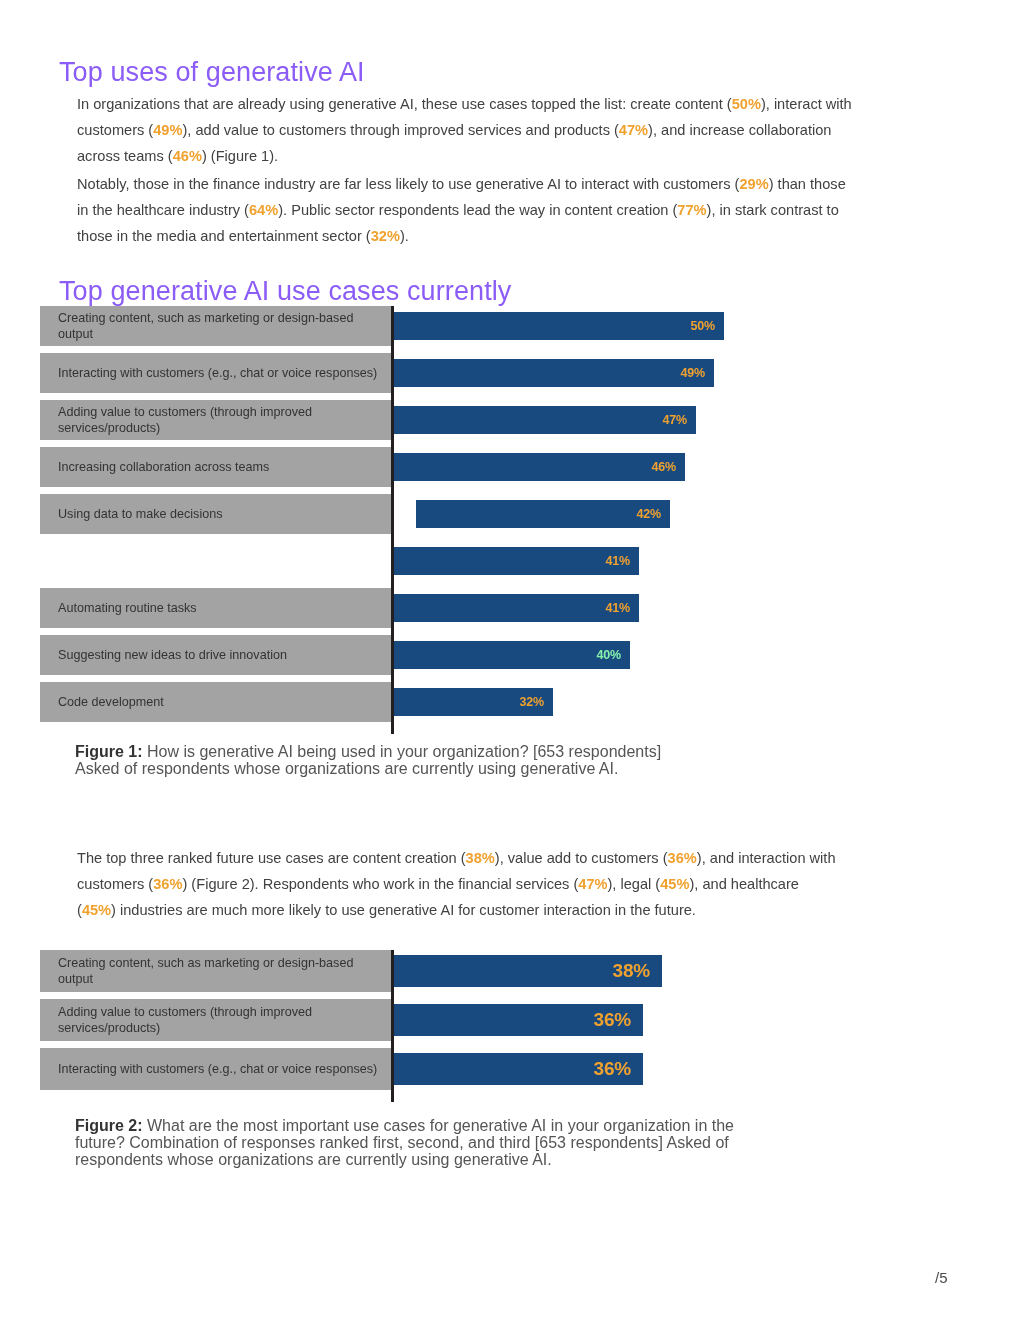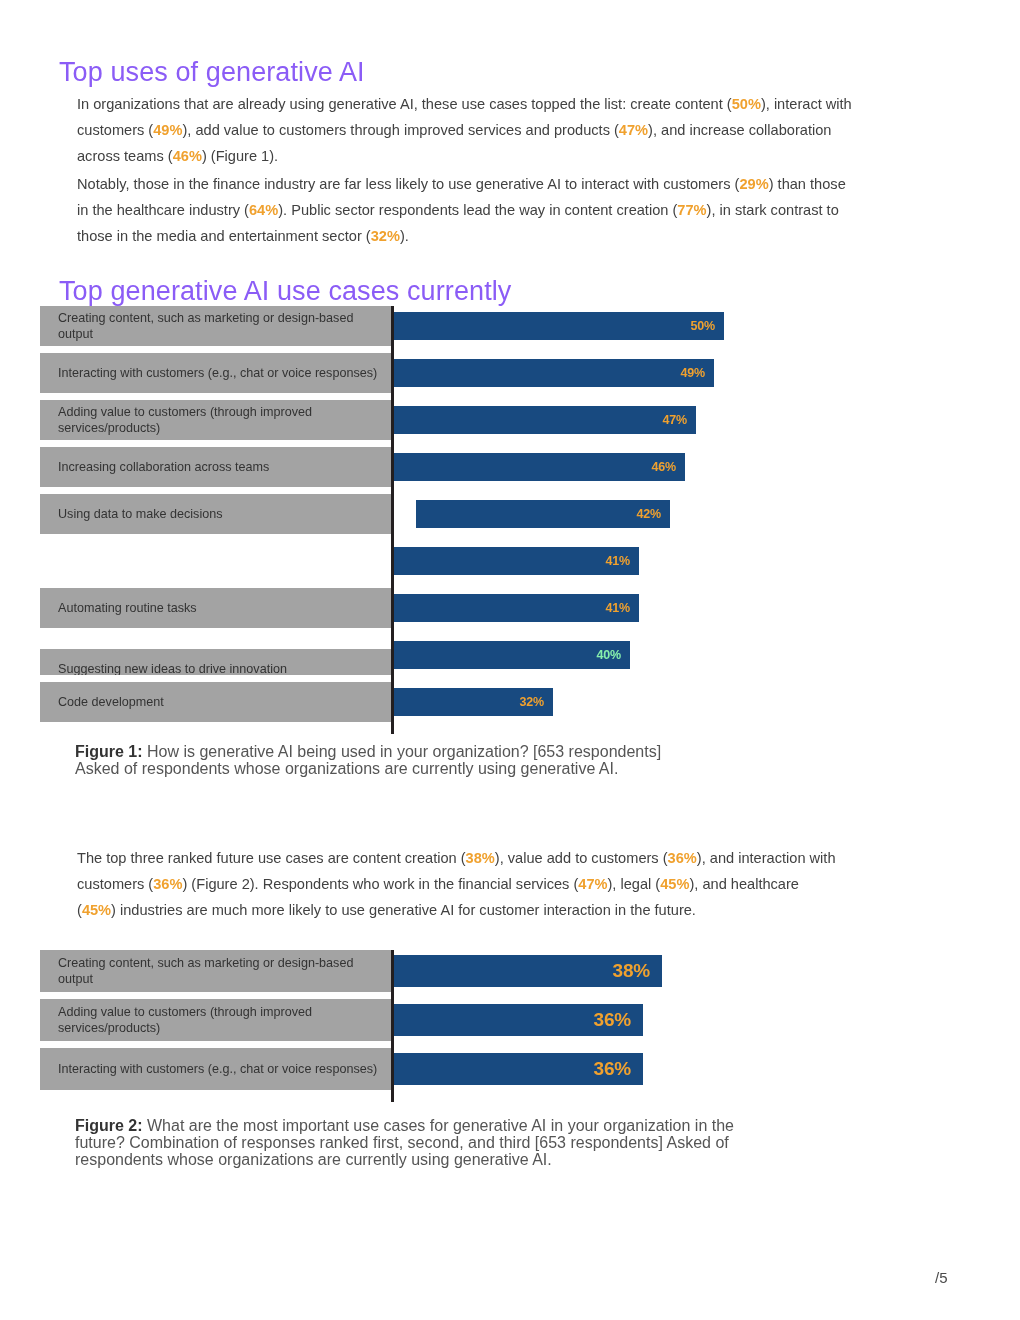--- a/index.html
+++ b/index.html
@@ -159,21 +159,21 @@
       <div class="bar" style="left: 354px; top: 241px; width: 245px; height: 28px; background: rgb(24, 74, 128);">
         <span class="bar-value" style="color: rgb(240, 161, 46);">41%</span>
       </div>
       <div class="row-label" style="top: 282px; width: 351px; height: 40px;">
         <span>Automating routine tasks</span>
       </div>
       <div class="row-gap" style="top: 322px; width: 351px; height: 7px;"></div>
       <div class="bar" style="left: 354px; top: 288px; width: 245px; height: 28px; background: rgb(24, 74, 128);">
         <span class="bar-value" style="color: rgb(240, 161, 46);">41%</span>
       </div>
-      <div class="row-label" style="top: 343px; width: 351px; height: 40px;">
+      <div class="row-label" style="top: 329px; width: 351px; height: 40px;">
         <span>Suggesting new ideas to drive innovation</span>
       </div>
       <div class="row-gap" style="top: 369px; width: 351px; height: 7px;"></div>
       <div class="bar" style="left: 354px; top: 335px; width: 236px; height: 28px; background: rgb(24, 74, 128);">
         <span class="bar-value" style="color: #86efac;">40%</span>
       </div>
       <div class="row-label" style="top: 376px; width: 351px; height: 40px;">
         <span>Code development</span>
       </div>
       <div class="bar" style="left: 354px; top: 382px; width: 159px; height: 28px; background: rgb(24, 74, 128);">

